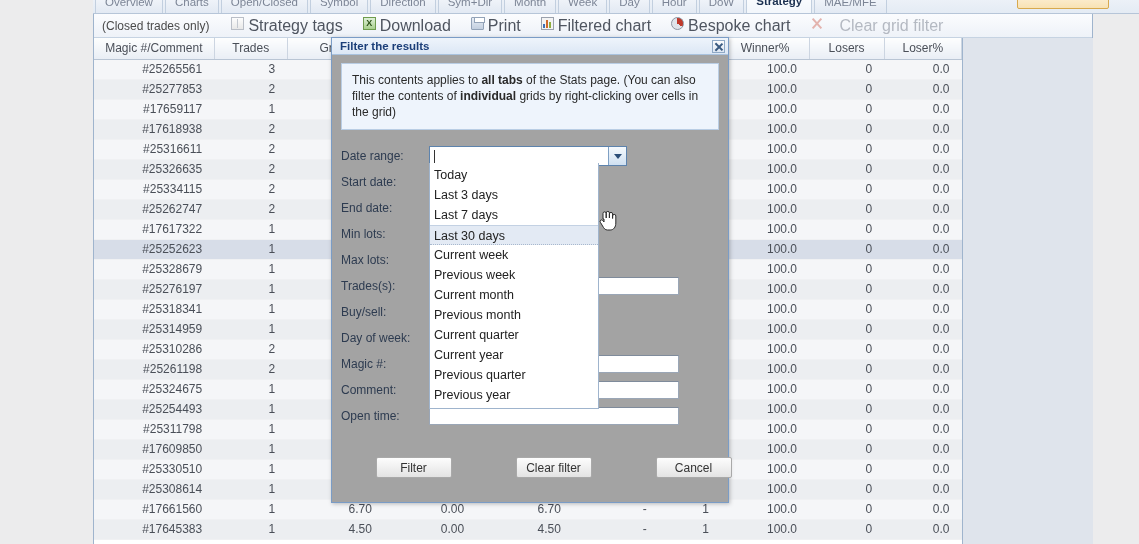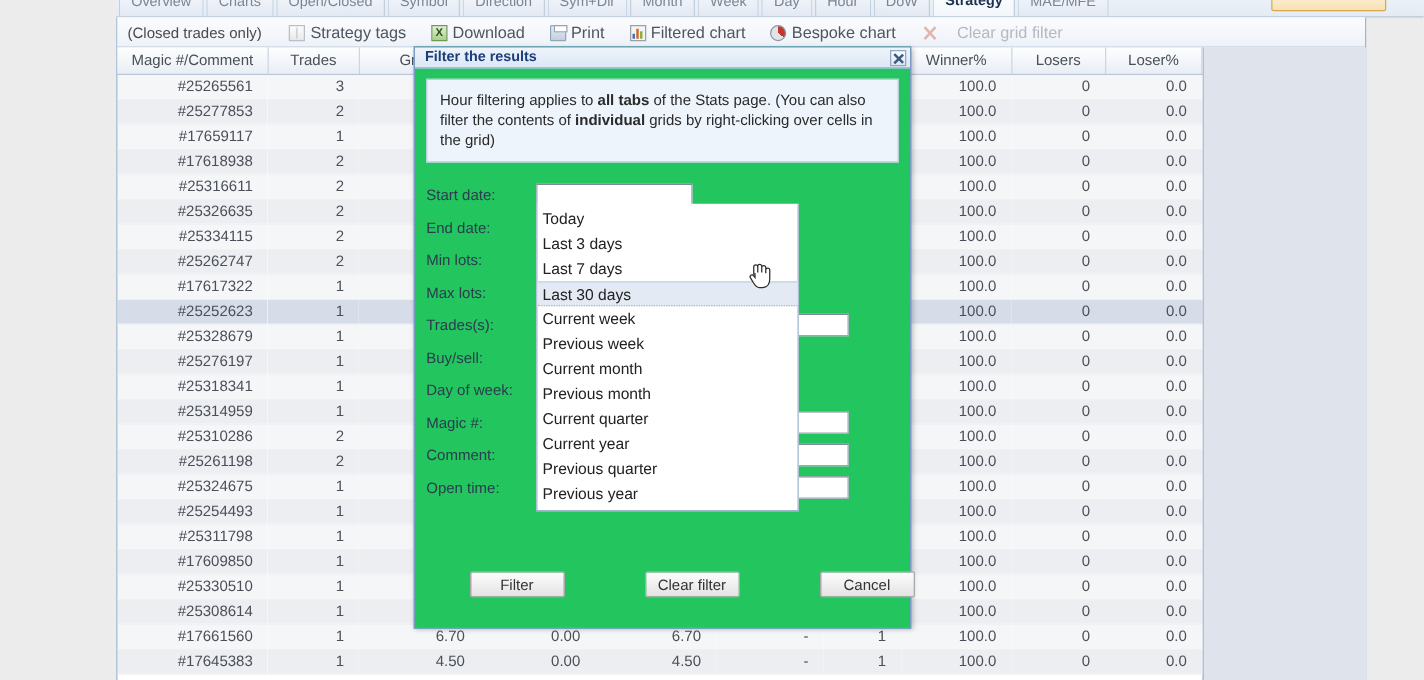--- a/index.html
+++ b/index.html
@@ -61,22 +61,22 @@
     position: relative;
     height: 24px;
     background: linear-gradient(#fbfcfe, #eef2f8);
     border-bottom: 1px solid #c6d3e2;
     display: flex; align-items: center;
     padding-left: 8px;
     gap: 0px;
   }
   .tb-text { font-size: 12px; color: #4a4a4a; margin-right: 22px; }
   .tb-item {
-    display: flex; align-items: flex-end; gap: 4px;
-    margin-right: 20px; font-size: 13px; color: #4f5560;
+    display: flex; align-items: flex-start; gap: 4px;
+    margin-right: 20px; font-size: 16px; color: #4f5560;
     white-space: nowrap;
   }
   .tb-item.disabled { color: #b4b9c2; gap: 16px; }
   .ic { width: 13px; height: 13px; display: inline-block; position: relative; flex: 0 0 13px;}
   .ic-grid { background: linear-gradient(#fdfdfd,#e8e8e8); border: 1px solid #b9bec7; }
   .ic-grid:after { content:""; position:absolute; left:5px; top:1px; width:1px; height:9px; background:#c3c8d0; }
   .ic-xls { background: linear-gradient(#dff0d8,#a8d08d); border: 1px solid #6e9c4e; }
   .ic-xls:after { content:"X"; position:absolute; inset:0; font-size:9px; line-height:11px; text-align:center; color:#2c5218; font-weight:bold;}
   .ic-print { background: linear-gradient(#e7edf5,#c3cfdf); border: 1px solid #93a3b8; border-radius:1px;}
   .ic-print:after { content:""; position:absolute; left:2px; top:-1px; width:9px; height:4px; background:#fff; border:1px solid #93a3b8;}
@@ -130,21 +130,21 @@
   }
   .panel-rightfill:after{
     content:""; position:absolute; left:0; top:0; width:1px; height:100%;
     background:#9fb4cd;
   }
 
   
   .dlg {
     position: absolute; left: 331px; top: 37px;
     width: 398px; height: 466px;
-    background: #22c55e;
+    background: #a3a3a3;
     border: 1px solid #7a9cc6;
     box-shadow: 1px 1px 4px rgba(0,0,0,.25);
     font-size: 12px;
   }
   .dlg-title {
     height: 17px;
     background: linear-gradient(#eef4fb, #dce7f5);
     border-bottom: 1px solid #a9c2de;
     display: flex; align-items: center; justify-content: space-between;
     padding: 0 3px 0 8px;
@@ -203,21 +203,21 @@
     border-right: 4px solid transparent;
     border-top: 5px solid #2a4d77;
   }
   .combo .combo-val { padding-left: 4px; font-size: 12px; color:#222; }
   .caretpipe {
     position:absolute; left:4px; top:3px; width:1px; height:13px; background:#333;
   }
 
   .combo-list {
     position: absolute; left: 97px; top: 20px;
-    width: 210px;
+    width: 170px;
     background: #fff;
     border: 1px solid #9fb4cd;
     border-top: none;
     z-index: 40;
     padding: 2px 0 3px 0;
   }
   .combo-opt {
     height: 20px; line-height: 20px;
     padding-left: 4px;
     font-size: 12.5px;
@@ -634,25 +634,35 @@
     </div>
   </div>
 
   <div class="dlg">
     <div class="dlg-title">
       <span>Filter the results</span>
       <span class="dlg-close"></span>
     </div>
 
     <div class="dlg-note">
-      <span>Hour filtering applies to </span><b>all tabs</b><span> of the Stats page. (You can also filter the contents of </span><b>individual</b><span> grids by right-clicking over cells in the grid)</span>
+      <span>This contents applies to </span><b>all tabs</b><span> of the Stats page. (You can also filter the contents of </span><b>individual</b><span> grids by right-clicking over cells in the grid)</span>
     </div>
 
     <div class="form">
 
+      <div class="frow">
+        <div class="flabel">Date range:</div>
+        <div class="combo">
+          <span class="caretpipe"></span>
+          <span class="combo-val"></span>
+          <span class="caret-btn">
+              <span class="caret"></span>
+            </span>
+        </div>
+      </div>
 
       <div class="frow">
         <div class="flabel">Start date:</div>
         <div class="finput fi-mid"></div>
       </div>
 
       <div class="frow">
         <div class="flabel">End date:</div>
         <div class="finput fi-mid"></div>
       </div>

